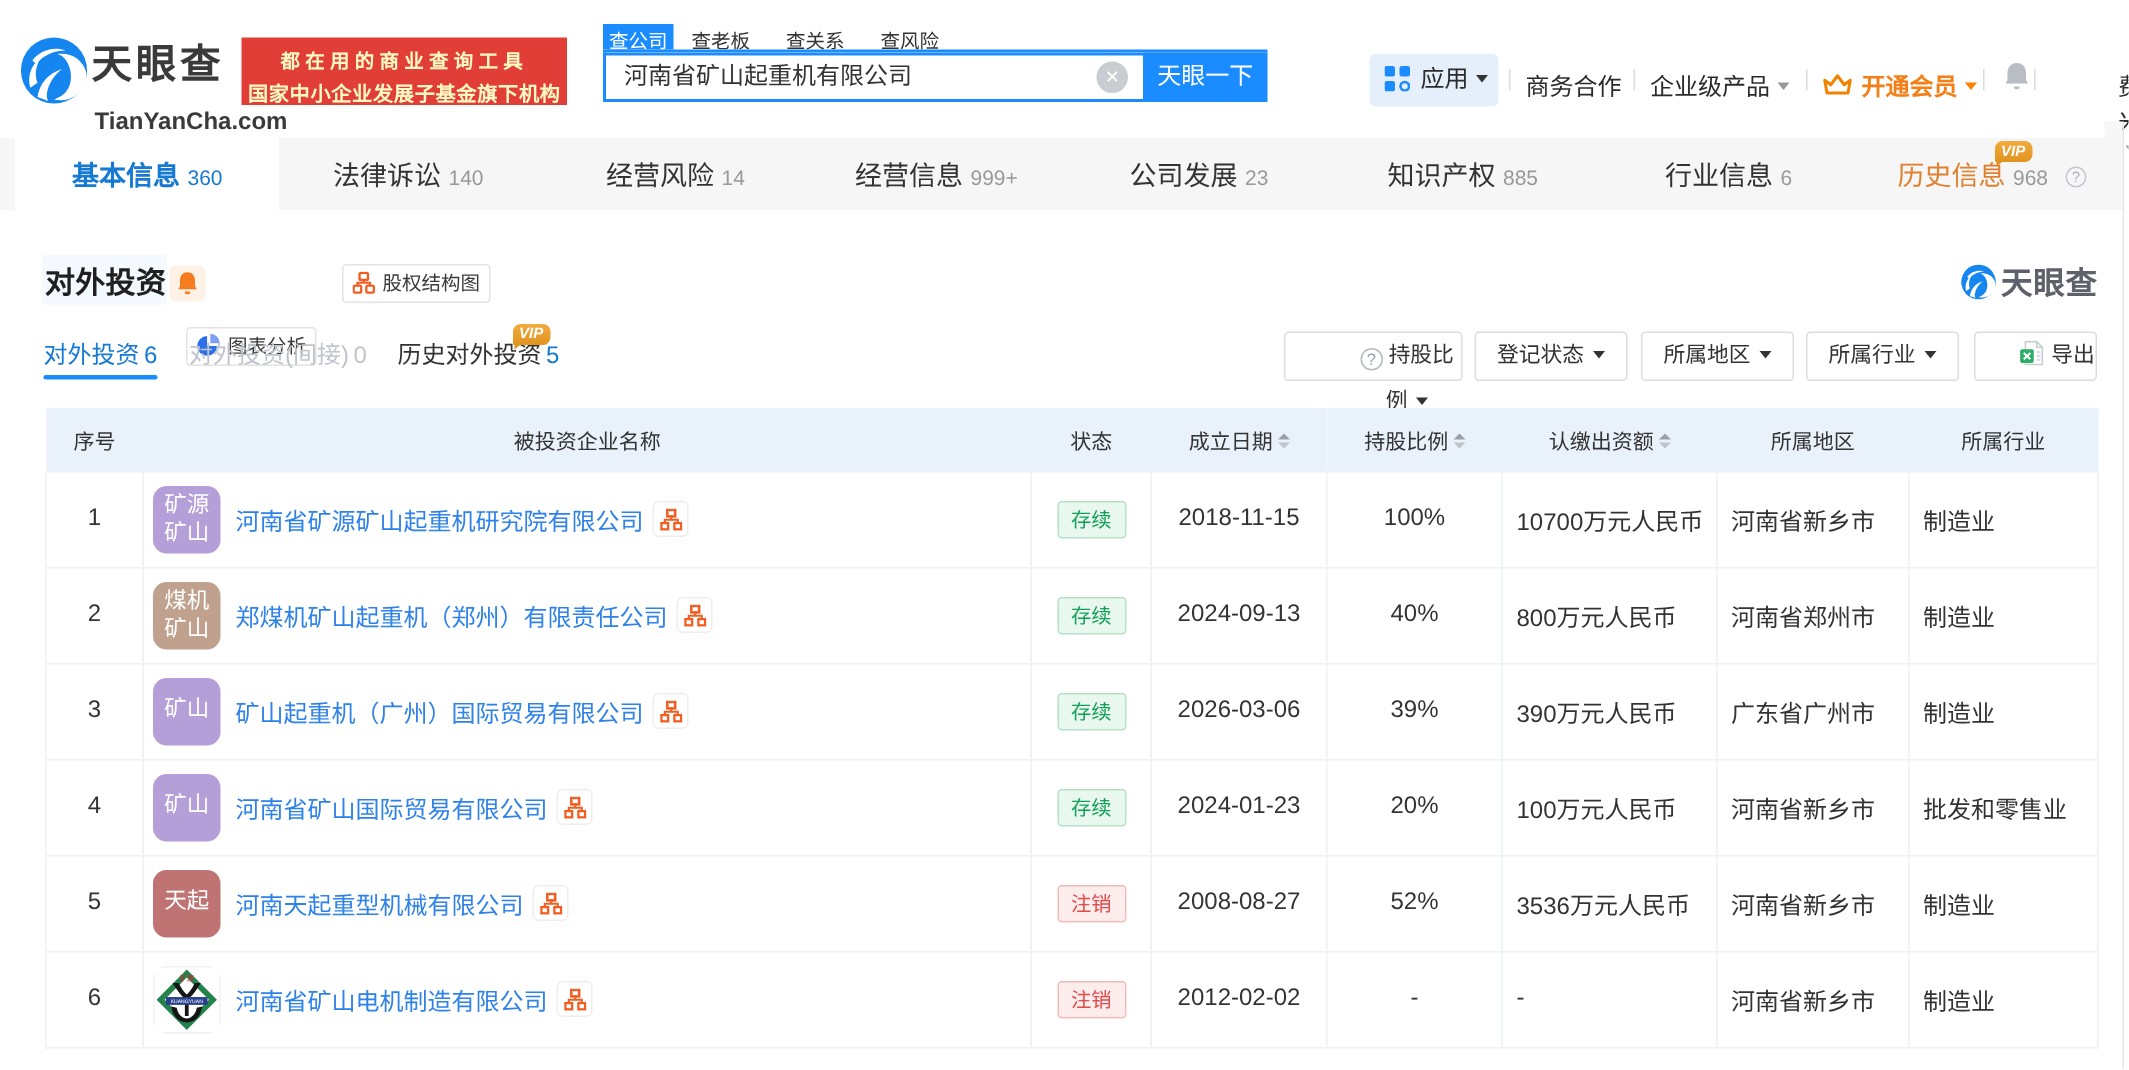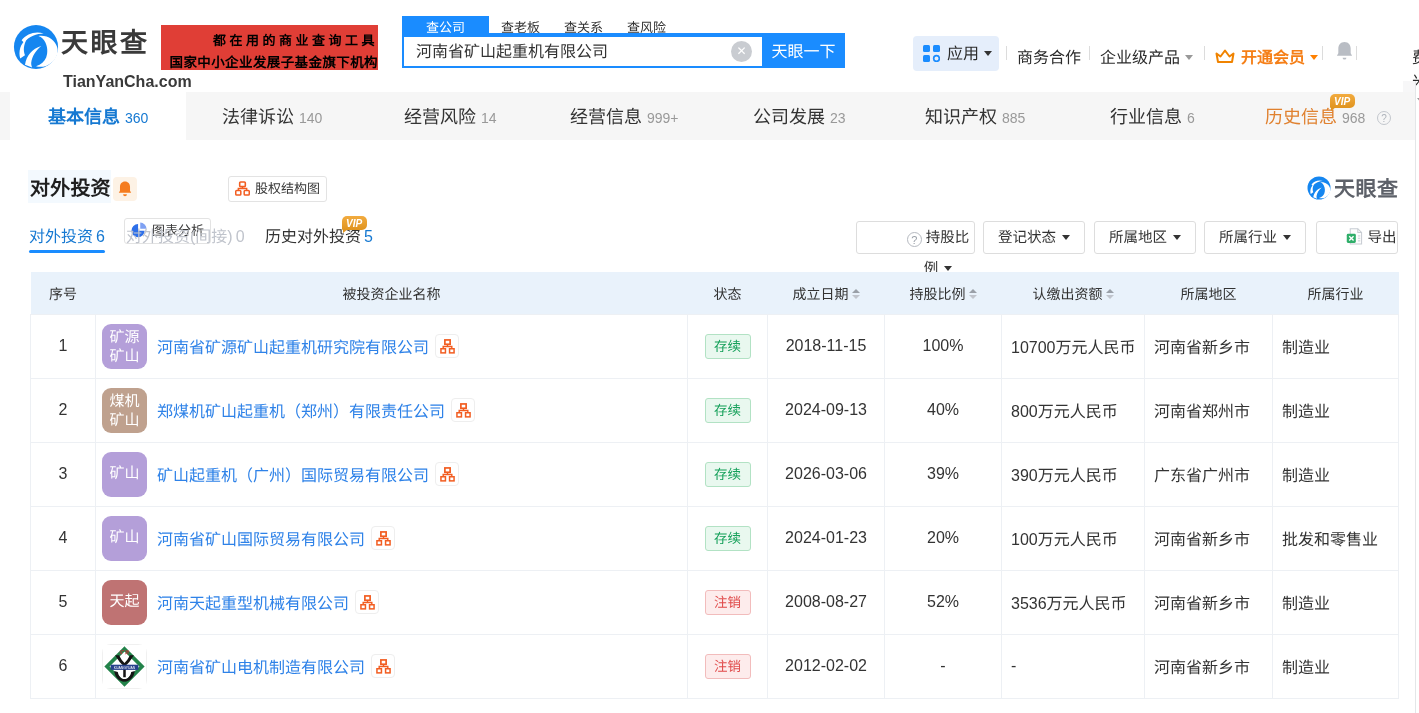--- a/index.html
+++ b/index.html
@@ -4,21 +4,21 @@
 <title>对外投资</title>
 <style>
 * { margin:0; padding:0; box-sizing:border-box; }
 html,body { width:1419px; height:713px; background:#fff; font-family:"Liberation Sans",sans-serif; overflow:hidden; }
 body { position:relative; }
 .abs { position:absolute; }
 
 .logo-circle { left:13px; top:24px; width:46px; height:46px; }
 .logo-name { left:61px; top:30px; font-size:27px; font-weight:bold; color:#3a3a3a; letter-spacing:2.5px; line-height:1; }
 .logo-sub { left:63px; top:58px; font-size:16px; font-weight:bold; color:#3a3a3a; letter-spacing:0; line-height:1;margin-top:16px; }
-.redbox { left:161px; top:25px; width:217px; height:45px; background:#e03e36; color:#000000; text-align:right; }
+.redbox { left:161px; top:25px; width:217px; height:45px; background:#e03e36; color:#fef9c3; text-align:center; }
 .redbox .l1 { font-size:13px; font-weight:bold; letter-spacing:3.5px; margin-top:5px; }
 .redbox .l2 { font-size:13.5px; font-weight:bold; letter-spacing:0.4px; margin-top:2px; }
 
 .stabs { left:402px; top:16px; height:18px; font-size:13px; color:#333; }
 .stab { display:inline-block; vertical-align:top; padding:1px 12px 0; height:17px; cursor:default; }
 .stab.on { background:#1a8cff; color:#fff; }
 .sline { left:402px; top:33px; width:443px; height:2px; background:#1a8cff; }
 .sbox { left:402px; top:35px; width:360px; height:33px; background:#fff; border:2px solid #1a8cff; border-right:none; font-size:16px; color:#333; line-height:29px; padding-left:12px; }
 .sclear { left:731px; top:41px; width:21px; height:21px; border-radius:50%; background:#c9ccd1; color:#fff; text-align:center; line-height:20px; font-size:12px; }
 .sbtn { left:762px; top:35px; width:83px; height:33px; background:#1a8cff; color:#fff; text-align:center; line-height:33px; font-size:16px; }
@@ -85,21 +85,21 @@
     <path d="M7.5,36 C5.5,29 7.5,20.5 14.5,15.5 C11,22 10.5,27.5 12.5,32.5 Z" fill="#fff"></path>
     <path d="M12.5,42.5 C14,33 20,26 29.5,23 C23.5,28 20,33.5 19,40.5 C18.9,42.3 19.2,43.6 20,45.3 Z" fill="#fff"></path>
   </svg>
 <div class="abs logo-name">天眼查</div>
 <div class="abs logo-sub">TianYanCha.com</div>
 <div class="abs redbox">
     <div class="l1">都在用的商业查询工具</div>
     <div class="l2">国家中小企业发展子基金旗下机构</div>
   </div>
 <div class="abs stabs">
-  <span class="stab on" style="padding:1px 24px 0;">查公司</span><span class="stab">查老板</span><span class="stab">查关系</span><span class="stab">查风险</span>
+  <span class="stab on" style="padding:1px 4px 0;">查公司</span><span class="stab">查老板</span><span class="stab">查关系</span><span class="stab">查风险</span>
 </div>
 <div class="abs sline"></div>
 <div class="abs sbox">河南省矿山起重机有限公司</div>
 <div class="abs sclear">✕</div>
 <div class="abs sbtn">天眼一下</div>
 <div class="abs appchip"><svg style="width:17px;height:17px;vertical-align:-3px;margin-right:7px;" viewBox="0 0 18 18">
       <rect x="0" y="0" width="7.4" height="7.4" rx="1.6" fill="#1a8cff"></rect>
       <rect x="10.6" y="0" width="7.4" height="7.4" rx="1.6" fill="#1a8cff"></rect>
       <rect x="0" y="10.6" width="7.4" height="7.4" rx="1.6" fill="#1a8cff"></rect>
       <circle cx="14.3" cy="14.3" r="3" fill="none" stroke="#1a8cff" stroke-width="1.8"></circle>

